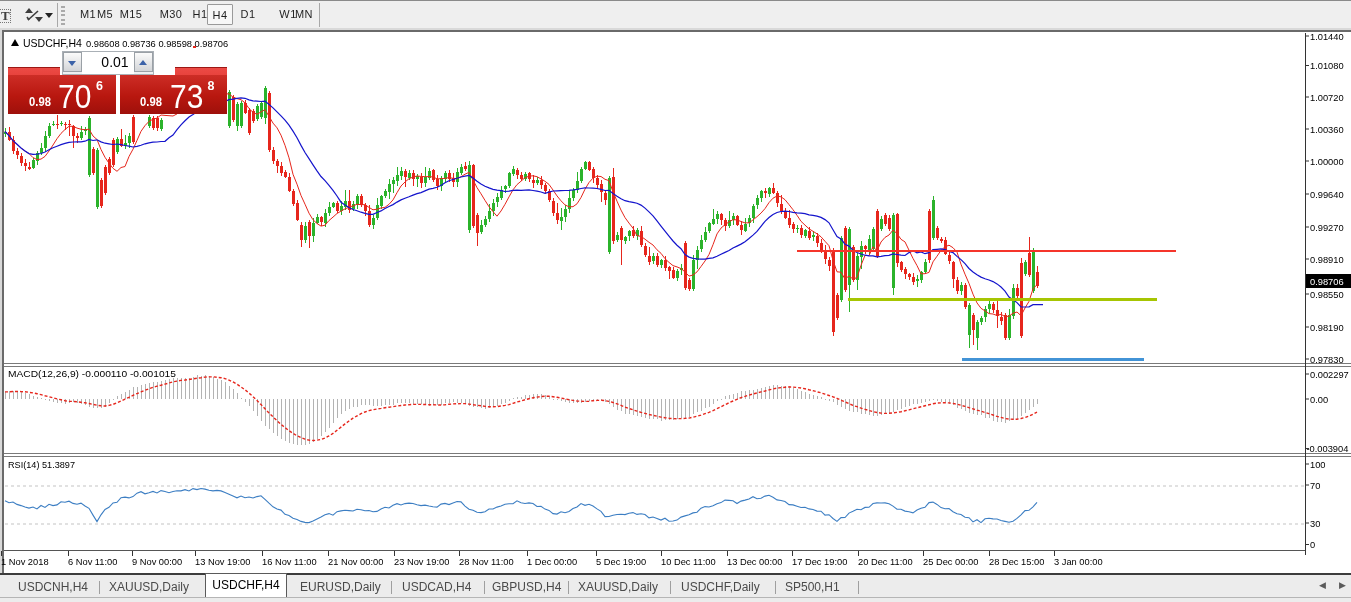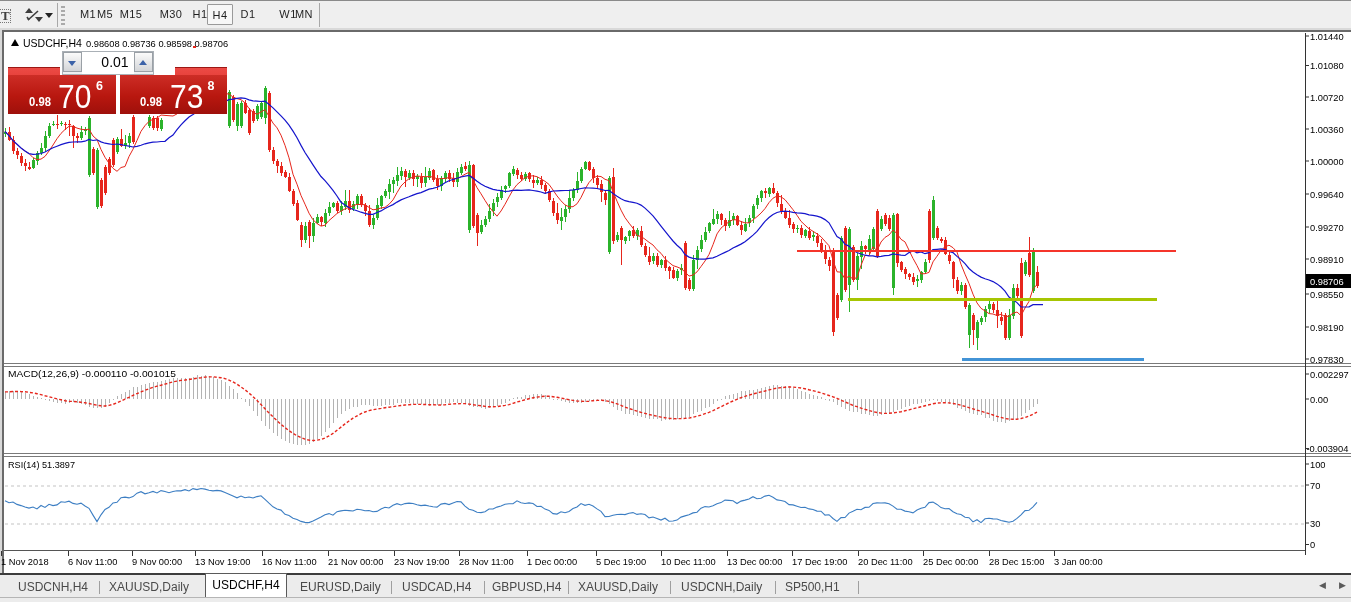--- a/index.html
+++ b/index.html
@@ -967,18 +967,18 @@
  <div class="tsep" style="left:99px"></div>
  <div class="tab" style="left:109px">XAUUSD,Daily</div>
  <div class="tab" style="left:300px">EURUSD,Daily</div>
  <div class="tsep" style="left:391px"></div>
  <div class="tab" style="left:402px">USDCAD,H4</div>
  <div class="tsep" style="left:484px"></div>
  <div class="tab" style="left:492px">GBPUSD,H4</div>
  <div class="tsep" style="left:568px"></div>
  <div class="tab" style="left:578px">XAUUSD,Daily</div>
  <div class="tsep" style="left:670px"></div>
- <div class="tab" style="left:681px">USDCNH,Daily</div>
+ <div class="tab" style="left:681px">USDCHF,Daily</div>
  <div class="tsep" style="left:775px"></div>
  <div class="tab" style="left:785px">SP500,H1</div>
  <div class="tsep" style="left:858px"></div>
  <div class="arrow" style="left:1319px">◀</div>
  <div class="arrow" style="left:1339px">▶</div>
 </div>
 </body></html>

